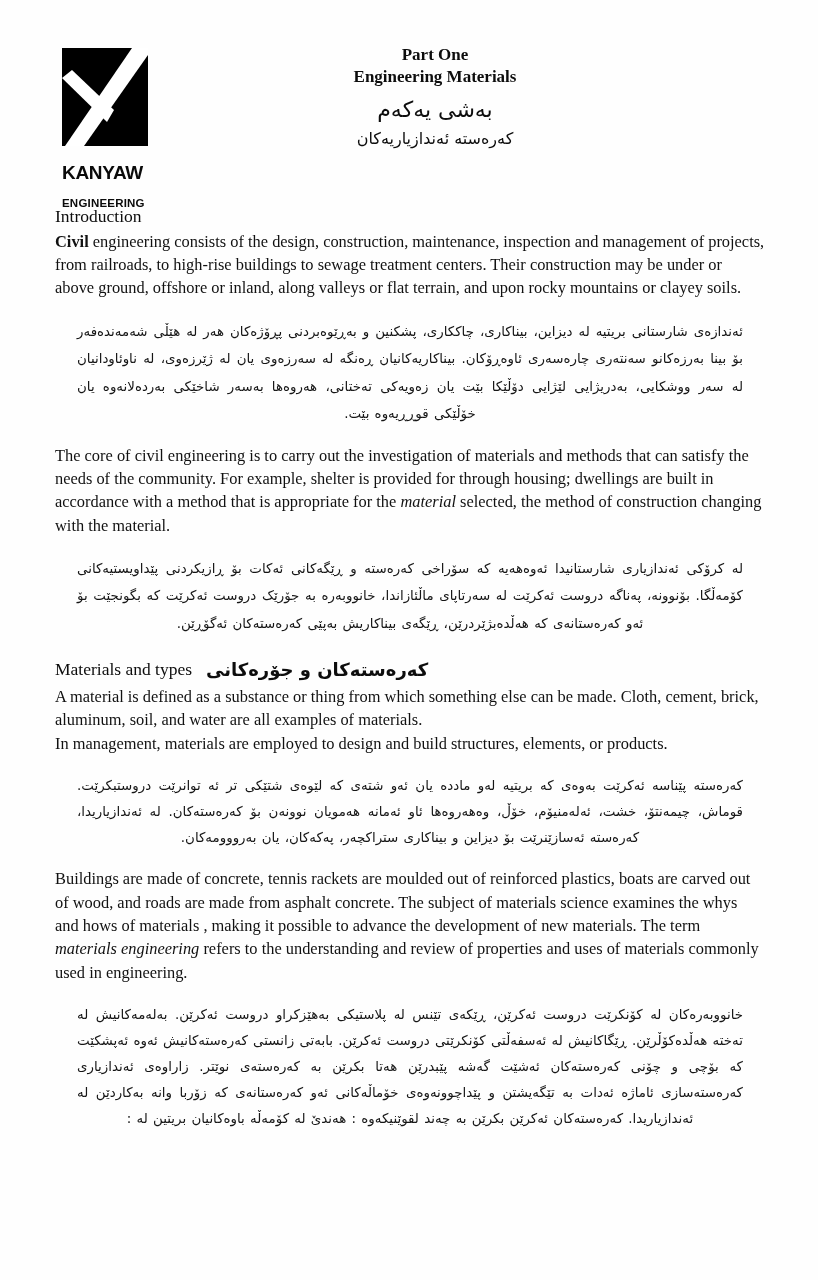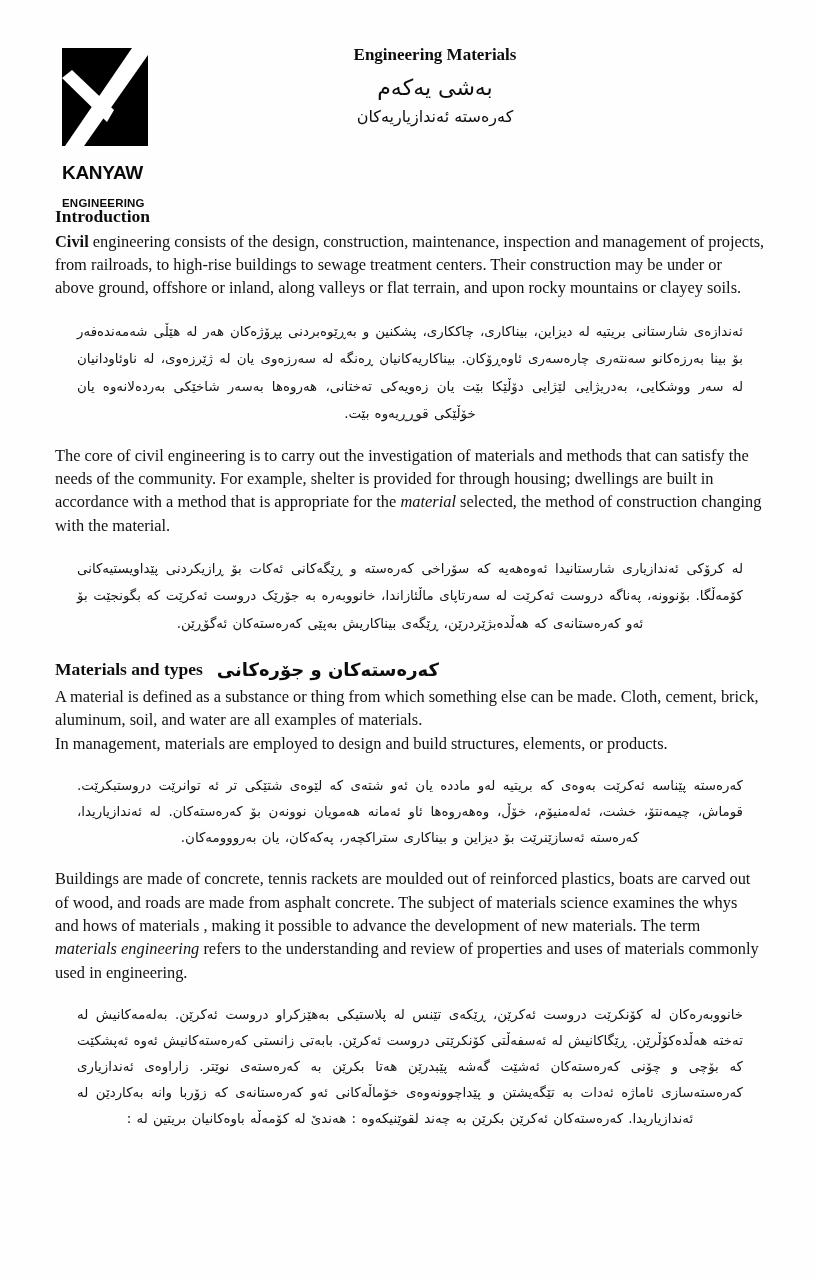--- a/index.html
+++ b/index.html
@@ -93,21 +93,21 @@
   
   .content {
     position: absolute;
     left: 55px;
     top: 206px;
     width: 710px;
   }
 
   h2.section-heading {
     font-family: "Liberation Serif", "DejaVu Serif", serif;
-    font-weight: bold;
+    font-weight: normal;
     font-size: 17.5px;
     margin: 0 0 2px 0;
     line-height: 1.25;
     color: #0d0d0d;
   }
 
   .heading-row {
     display: flex;
     align-items: flex-end;
     gap: 14px;
@@ -162,20 +162,21 @@
       <svg class="logo-mark" viewBox="0 0 86 98">
         <rect x="0" y="0" width="86" height="98" fill="#000000"></rect>
         <polygon points="70,0 86,0 86,7 22,98 3,98" fill="#ffffff"></polygon>
         <polygon points="0,30 10,22 52,62 45,74" fill="#ffffff"></polygon>
       </svg>
       <div class="logo-word logo-name">KANYAW</div>
       <div class="logo-word logo-sub">ENGINEERING</div>
     </div>
 
     <div class="title-block">
+      <div class="title-en">Part One</div>
       <div class="title-en">Engineering Materials</div>
       <div class="title-ku title-ku-1">بەشی یەکەم</div>
       <div class="title-ku title-ku-2">کەرەستە ئەندازیاریەکان</div>
     </div>
   </div>
 
   <div class="content">
 
     <h2 class="section-heading">Introduction</h2>
 

